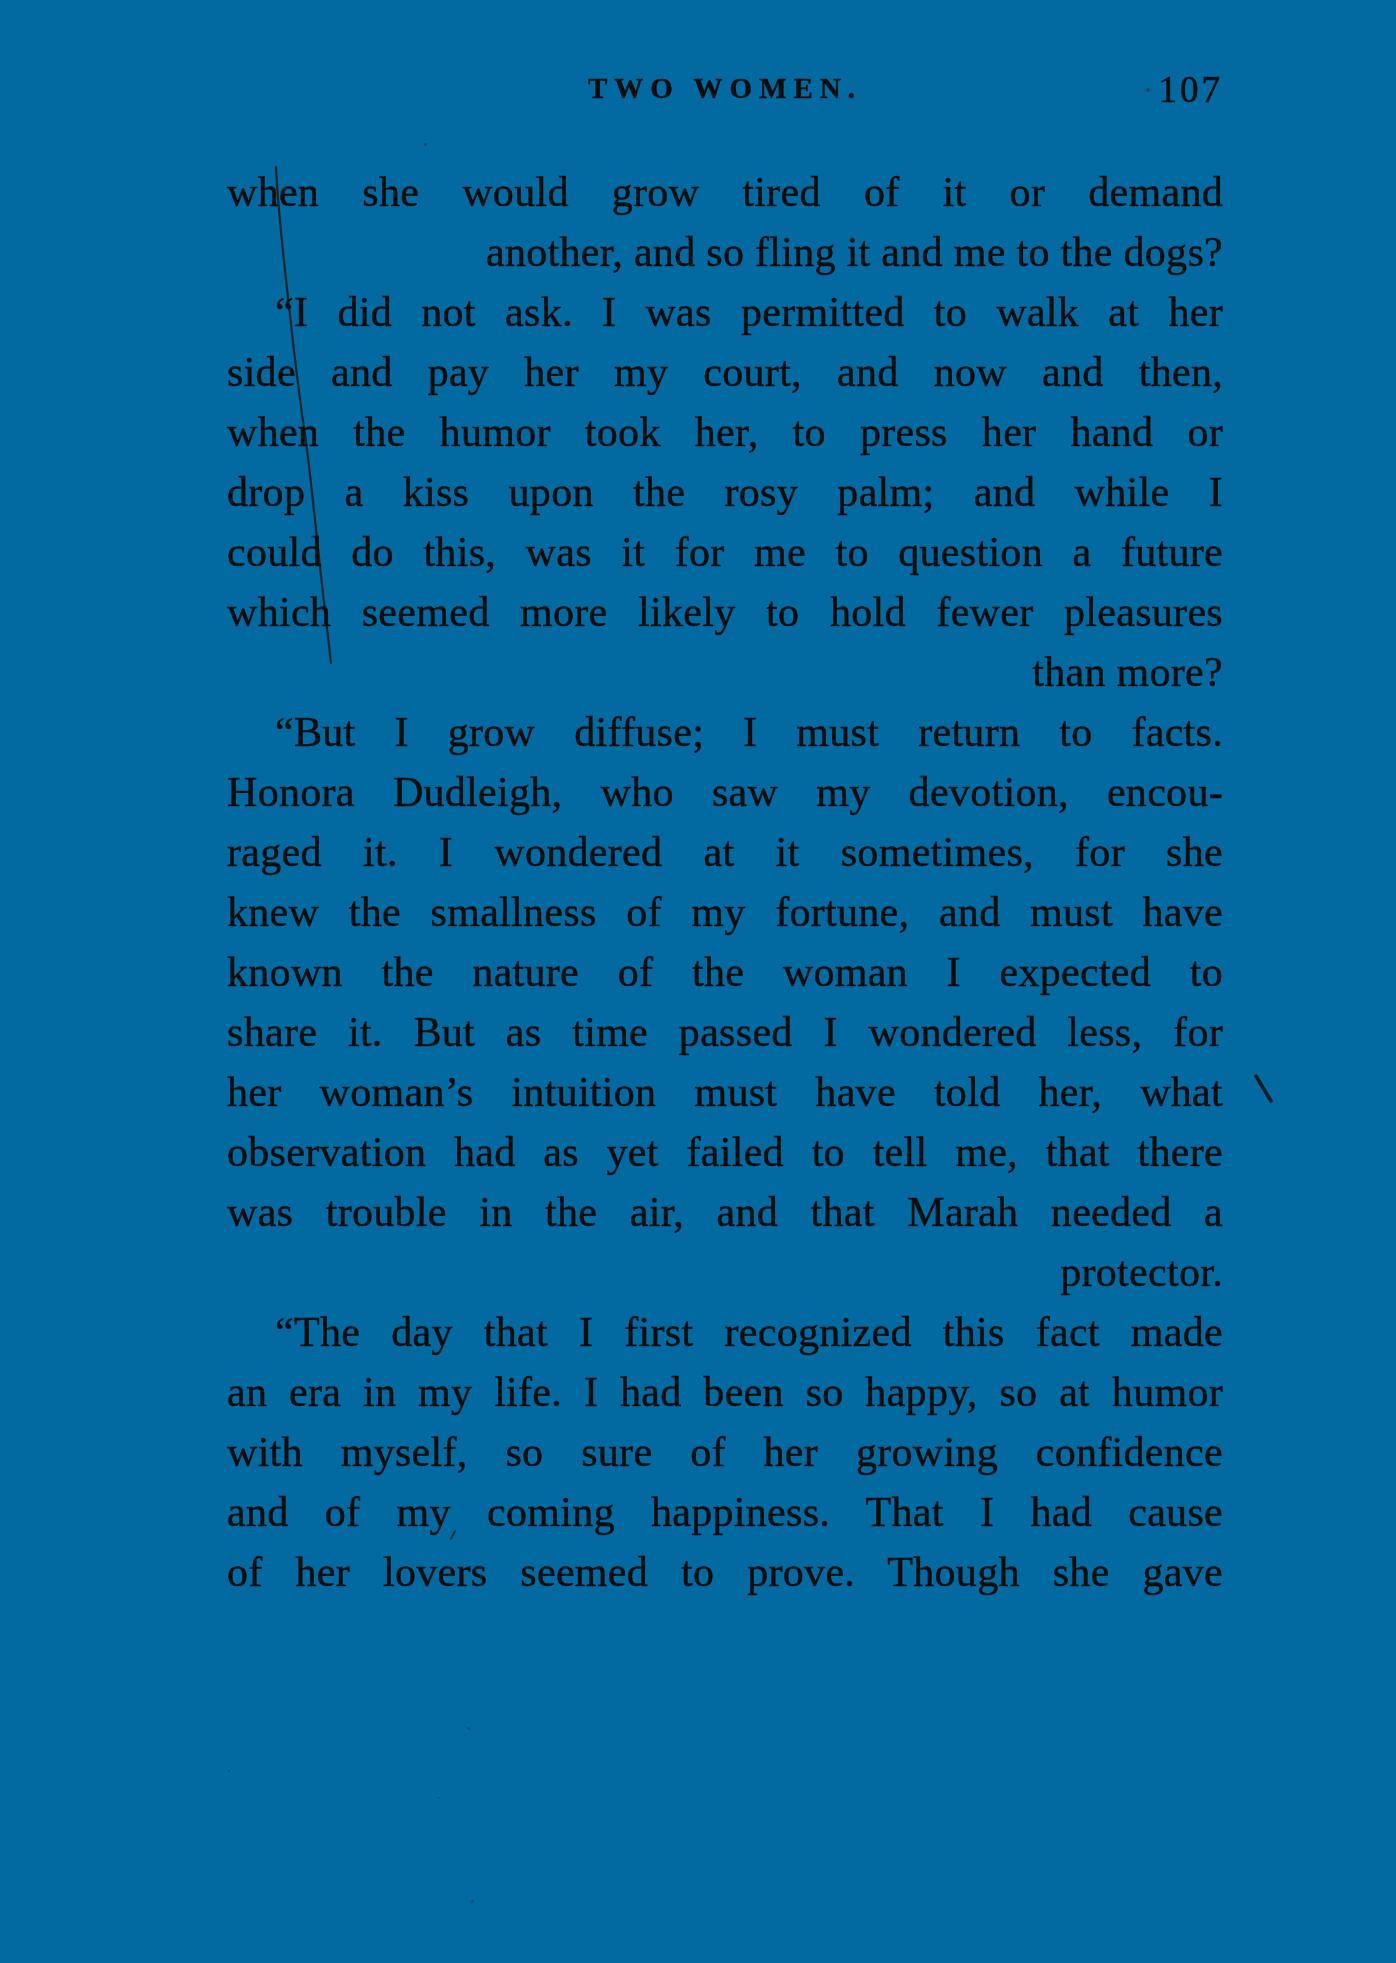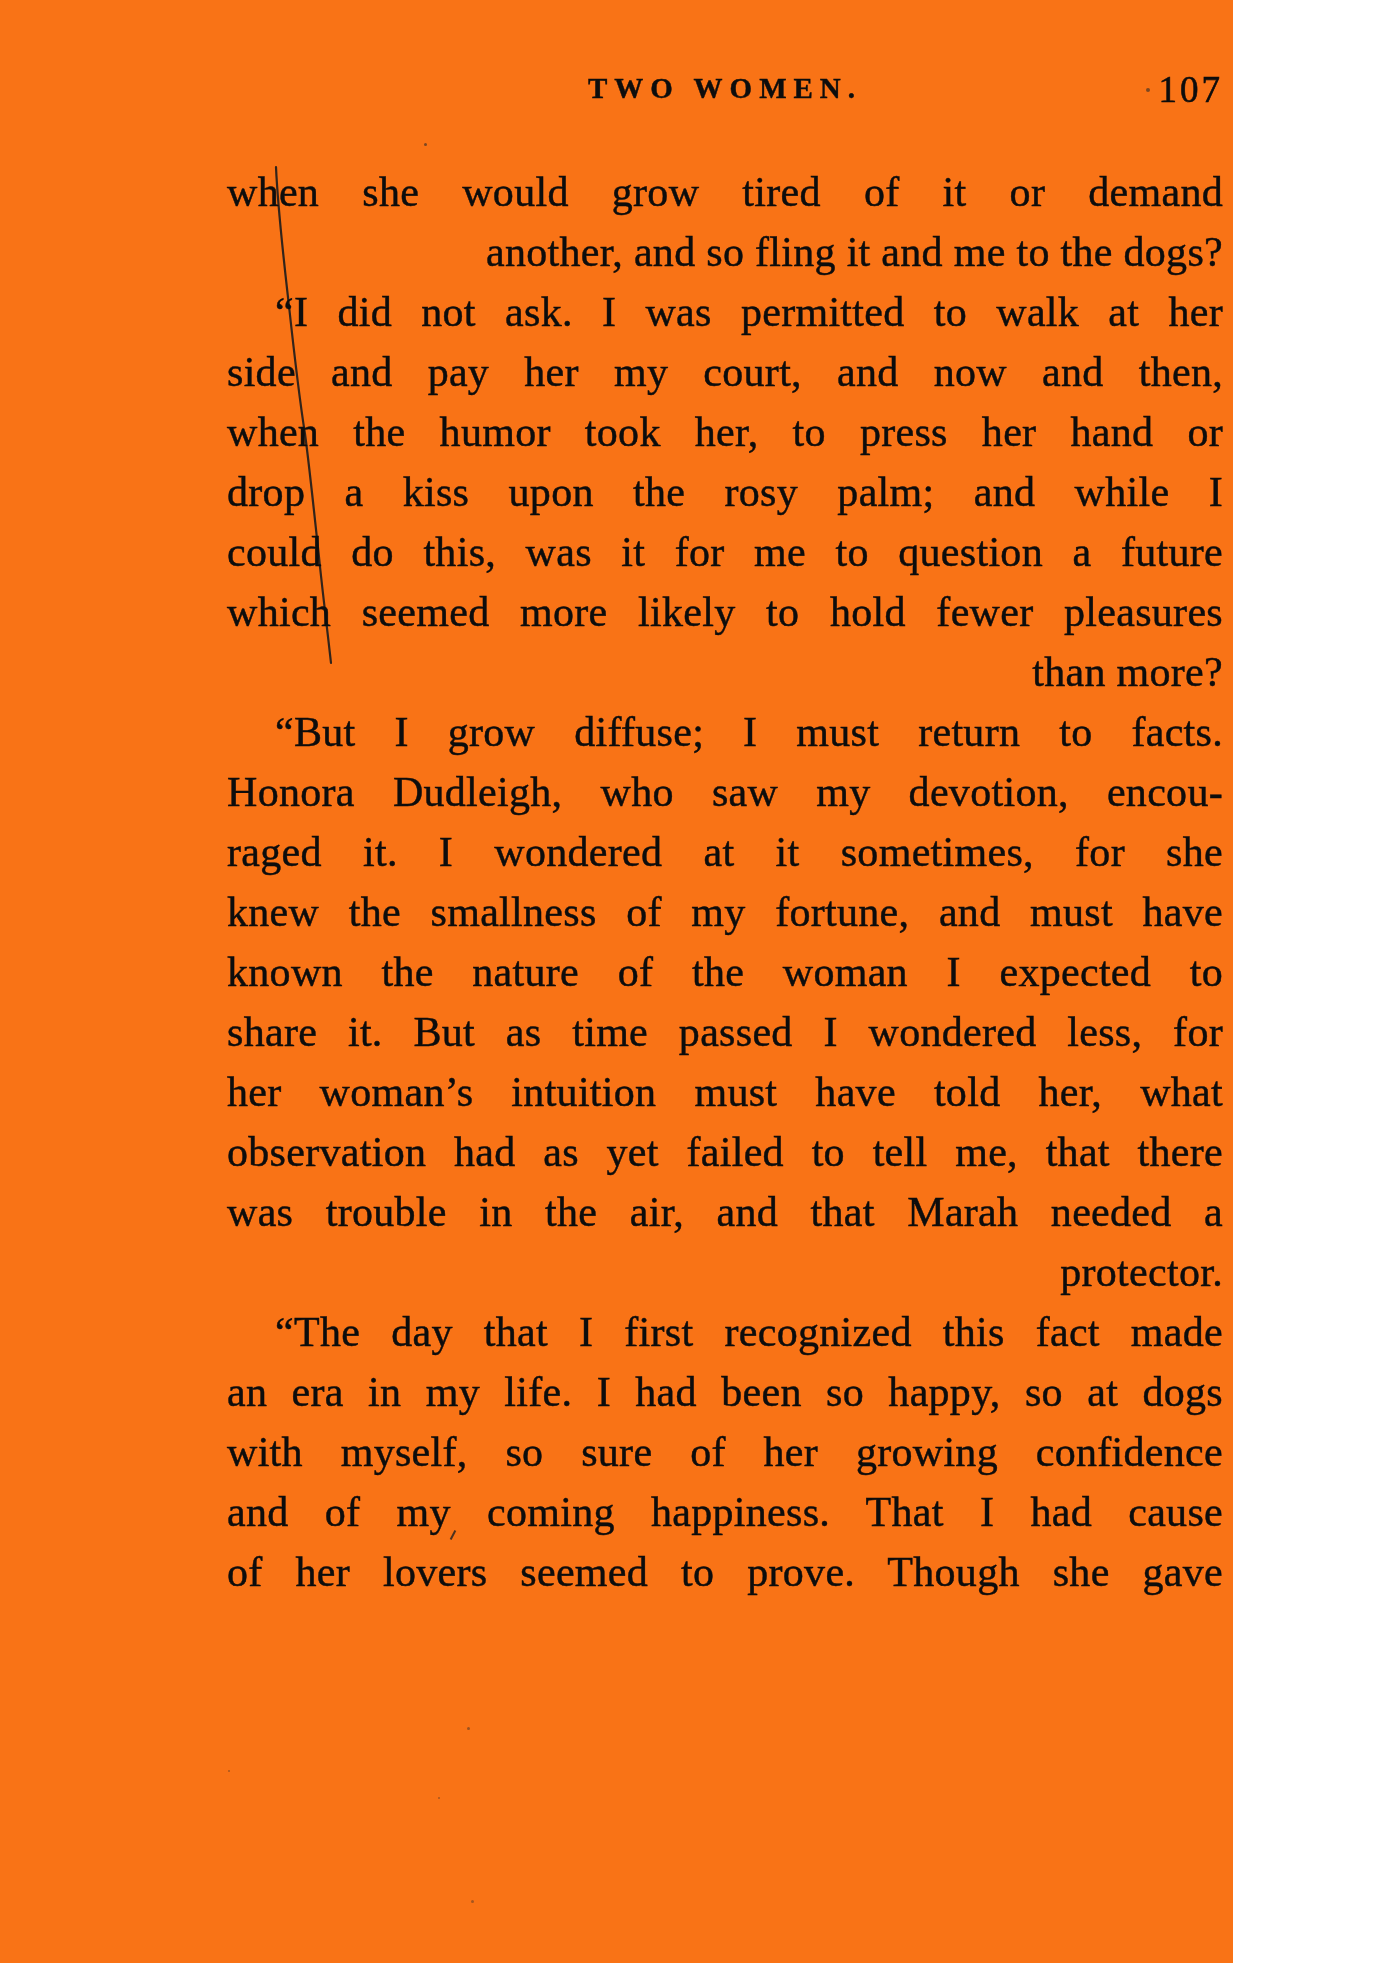--- a/index.html
+++ b/index.html
@@ -1,20 +1,20 @@
 <!DOCTYPE html>
 <html><head>
 <meta charset="utf-8">
 <style>
   html,body{margin:0;padding:0;background:#ffffff;}
   .page{
     position:relative;
-    width:1233px;
+    width:1396px;
     height:1963px;
-    background:#f97316;
+    background:#0369a1;
     overflow:hidden;
     font-family:"Liberation Serif", serif;
     color:#0d0d0d;
   }
   
   .header{
     position:absolute;
     left:227px; top:72px;
     width:996px; height:50px;
   }
@@ -108,21 +108,21 @@
         <div class="line j">knew the smallness of my fortune, and must have</div>
         <div class="line j">known the nature of the woman I expected to</div>
         <div class="line j">share it. But as time passed I wondered less, for</div>
         <div class="line j">her woman’s intuition must have told her, what</div>
         <div class="line j">observation had as yet failed to tell me, that there</div>
         <div class="line j">was trouble in the air, and that Marah needed a</div>
         <div class="line">protector.</div>
       </div>
       <div>
         <div class="line j ind">“The day that I first recognized this fact made</div>
-        <div class="line j">an era in my life. I had been so happy, so at dogs</div>
+        <div class="line j">an era in my life. I had been so happy, so at humor</div>
         <div class="line j">with myself, so sure of her growing confidence</div>
         <div class="line j">and of my coming happiness. That I had cause</div>
         <div class="line j">of her lovers seemed to prove. Though she gave</div>
       </div>
     </div>
 
   <div class="speck" style="left:1146px;top:88px;width:4px;height:4px;"></div>
   <div class="speck" style="left:424px;top:143px;width:3px;height:3px;"></div>
   <div class="speck" style="left:415px;top:1461px;width:3px;height:3px;opacity:0.45;"></div>
   <div class="tickmark" style="left:452px;top:1530px;"></div>

